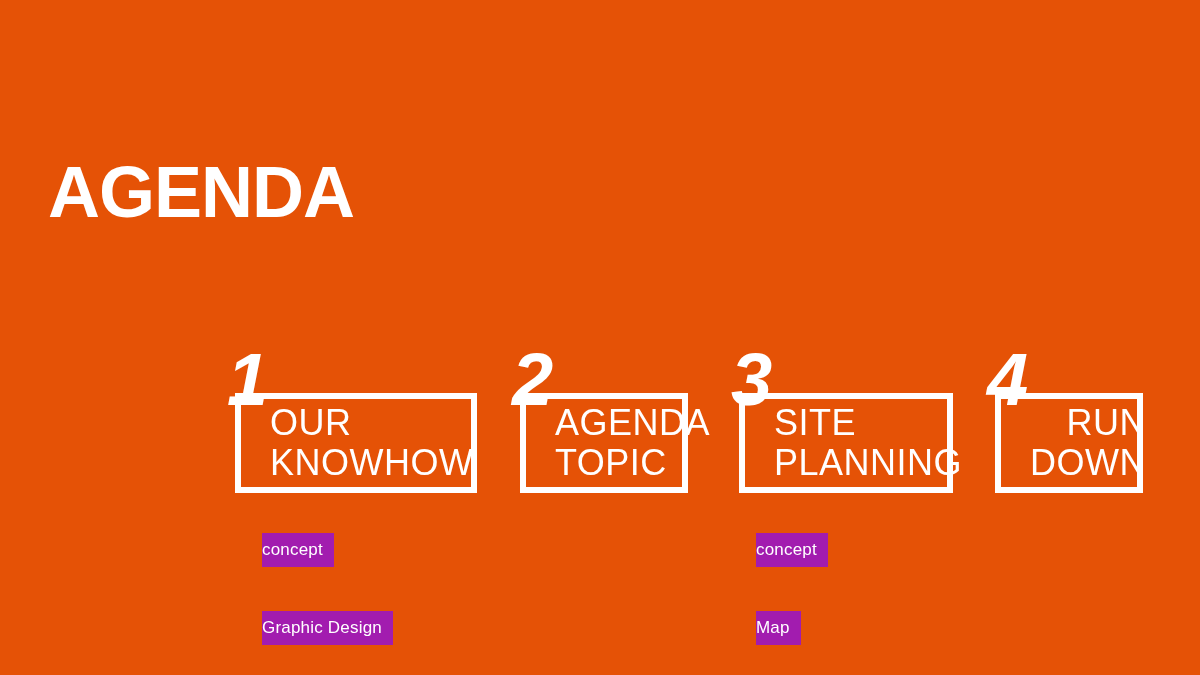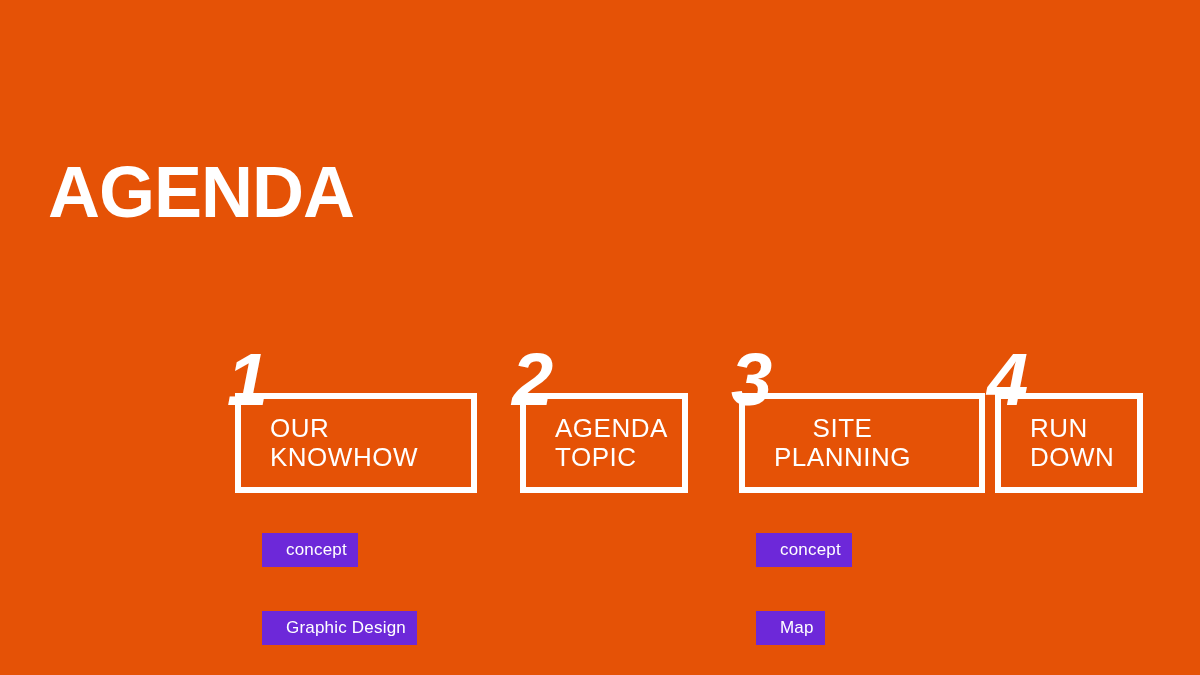--- a/index.html
+++ b/index.html
@@ -62,65 +62,65 @@
     border:6px solid #ffffff;
     background:transparent;
     display:flex;
     align-items:center;
     z-index:2;
     height:100px;
   }
 
   .item-box-label {
     font-family:"Liberation Sans", sans-serif;
-    font-size:26px;
+    font-size:36px;
     font-weight:normal;
     color:#ffffff;
     line-height:1.12;
     letter-spacing:0.5px;
     padding:0 10px 0 14px;
     white-space:pre-line;
   }
 
   .item-tags {
     position:absolute;
     top:175px;
     display:flex;
     flex-direction:column;
     align-items:flex-start;
     gap:14px;
   }
 
   .tag {
-    background:#6d28d9;
+    background:#a21caf;
     color:#ffffff;
     font-family:"Liberation Sans", sans-serif;
     font-size:17px;
     font-weight:normal;
     line-height:1;
-    padding:8px 11px 9px 24px;
+    padding:8px 11px 9px 0;
     white-space:nowrap;
     letter-spacing:0.2px;
   }
 
   
   #item-1 { left:152px; }
   #item-1 .item-box { left:8px; width:242px; }
   #item-1 .item-tags { left:20px; }
 
   #item-2 { left:437px; }
   #item-2 .item-box { left:8px; width:168px; }
   #item-2 .item-tags { left:20px; }
 
   #item-3 { left:656px; }
-  #item-3 .item-box { left:8px; width:246px;text-align:center; }
+  #item-3 .item-box { left:8px; width:214px; }
   #item-3 .item-tags { left:10px; }
 
   #item-4 { left:912px; }
-  #item-4 .item-box { left:8px; width:148px; }
+  #item-4 .item-box { left:8px; width:148px;text-align:right; }
   #item-4 .item-tags { left:20px; }
 </style>
 </head>
 <body>
 
 <div id="slide">
 
   <div id="title">AGENDA</div>
 
   <div class="agenda-item" id="item-1">

